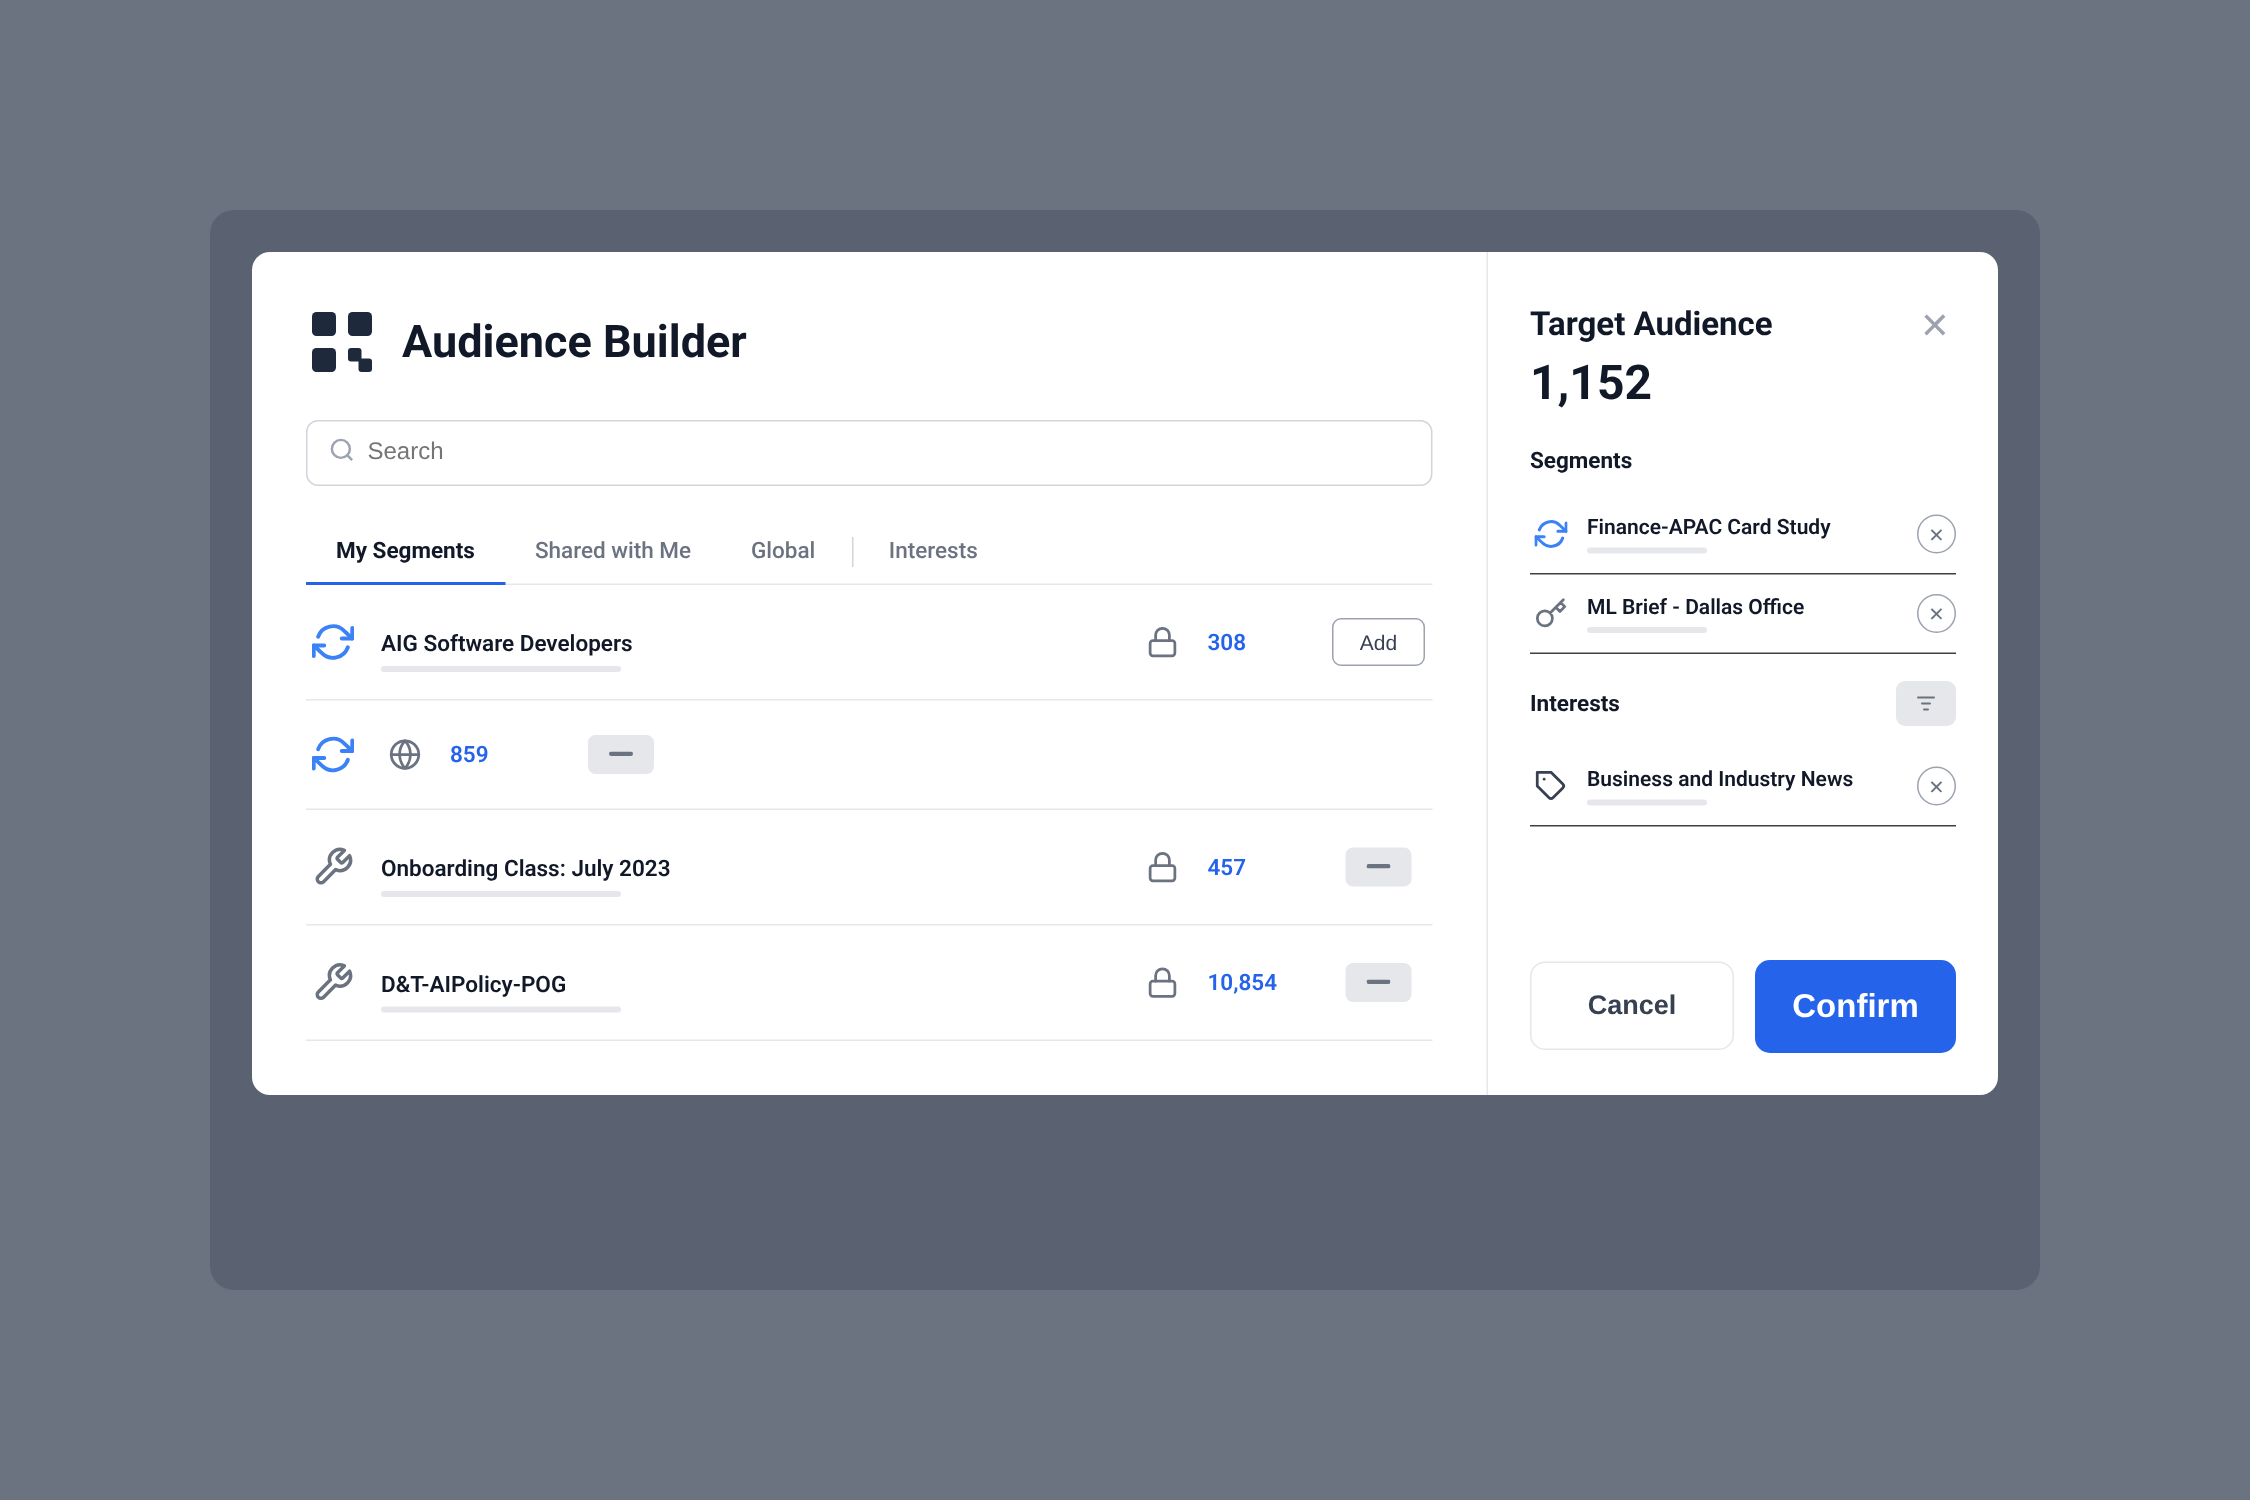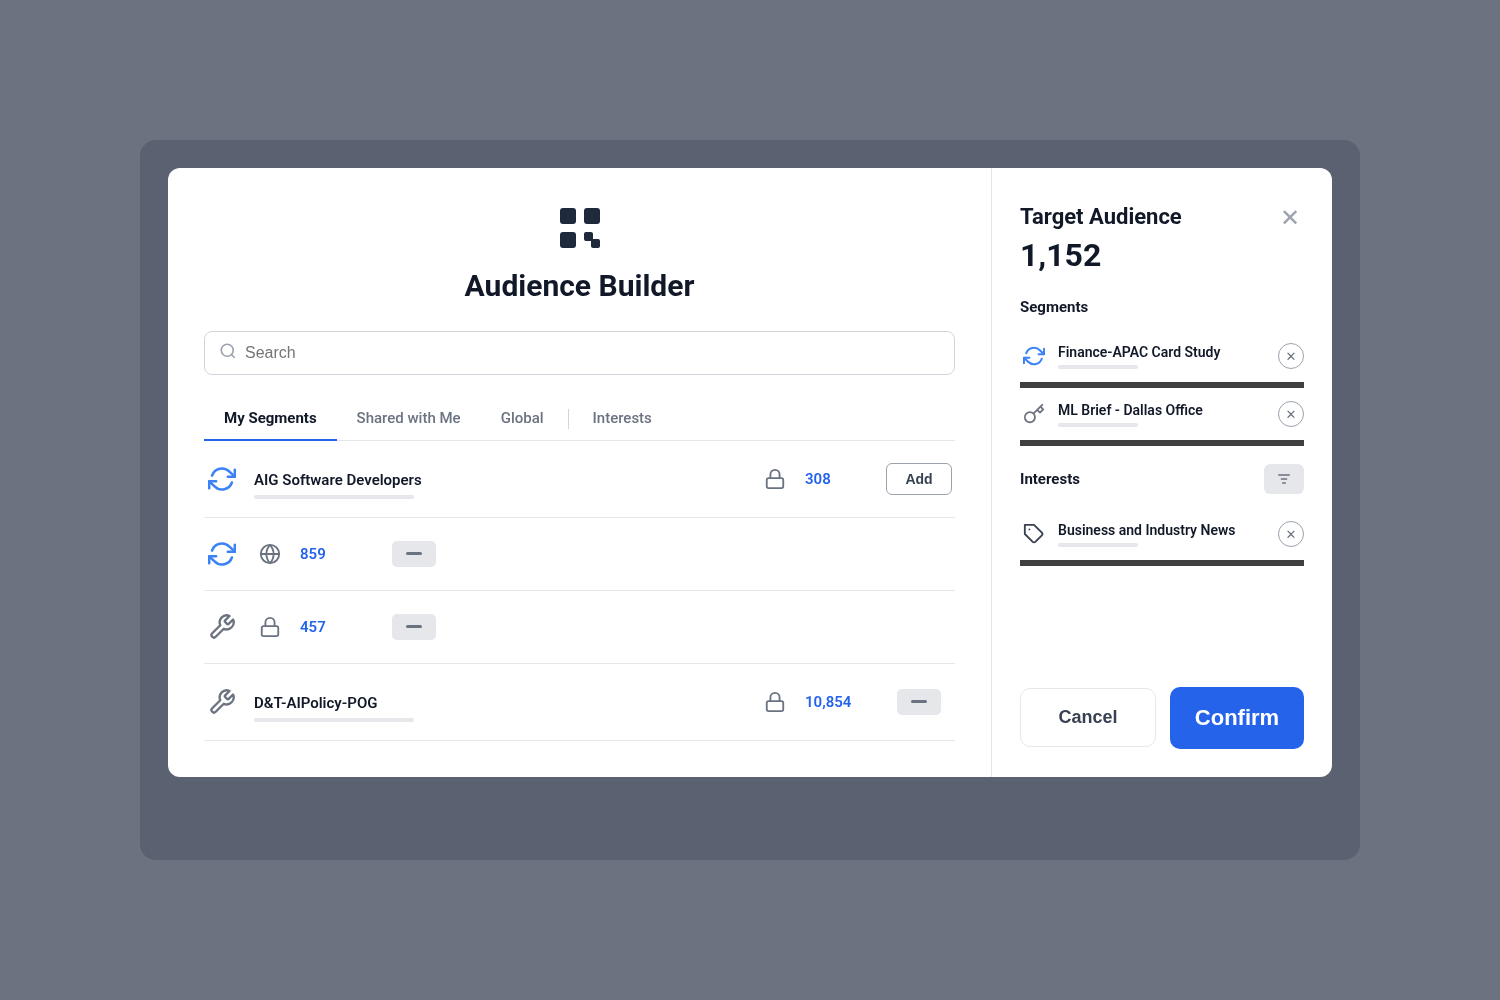--- a/index.html
+++ b/index.html
@@ -30,21 +30,20 @@
     .left-panel {
       flex: 1;
       padding: 36px 36px 36px 36px;
       border-right: 1px solid #e5e7eb;
     }
     .header-row {
       display: flex;
       align-items: center;
       gap: 16px;
       margin-bottom: 28px;
-      flex-direction: column;
     }
     .logo-icon {
       width: 48px;
       height: 48px;
     }
     .title {
       font-size: 30px;
       font-weight: 700;
       color: #111827;
     }
@@ -149,21 +148,21 @@
       display: flex;
       align-items: center;
       justify-content: center;
     }
     .btn-add {
       background: #fff;
       border: 1.5px solid #9ca3af;
       border-radius: 6px;
       padding: 7px 18px;
       font-size: 14px;
-      font-weight: 700;
+      font-weight: 400;
       color: #374151;
       cursor: pointer;
     }
     .btn-dash {
       background: #e5e7eb;
       border: none;
       border-radius: 5px;
       width: 44px;
       height: 26px;
       display: flex;
@@ -209,21 +208,21 @@
       font-size: 15px;
       font-weight: 700;
       color: #111827;
       margin-bottom: 14px;
     }
     .right-item {
       display: flex;
       align-items: center;
       gap: 10px;
       padding: 12px 0;
-      border-bottom: 6px solid #404040;
+      border-bottom: 1px solid #404040;
     }
     .right-item-icon {
       width: 28px;
       height: 28px;
       display: flex;
       align-items: center;
       justify-content: center;
       flex-shrink: 0;
     }
     .right-item-info {
@@ -397,20 +396,24 @@
             </button>
           </div>
         </div>
 
         <div class="segment-row">
           <div class="segment-icon wrench-gray">
             <svg width="28" height="28" viewBox="0 0 24 24" fill="none" stroke="#6b7280" stroke-width="2" stroke-linecap="round" stroke-linejoin="round">
               <path d="M14.7 6.3a1 1 0 0 0 0 1.4l1.6 1.6a1 1 0 0 0 1.4 0l3.77-3.77a6 6 0 0 1-7.94 7.94l-6.91 6.91a2.12 2.12 0 0 1-3-3l6.91-6.91a6 6 0 0 1 7.94-7.94l-3.76 3.76z"></path>
             </svg>
           </div>
+          <div class="segment-info">
+            <div class="segment-name">Onboarding Class: July 2023</div>
+            <div class="segment-bar"></div>
+          </div>
           <div class="access-icon lock-gray">
             <svg width="22" height="22" viewBox="0 0 24 24" fill="none" stroke="#6b7280" stroke-width="2" stroke-linecap="round" stroke-linejoin="round">
               <rect x="3" y="11" width="18" height="11" rx="2" ry="2"></rect>
               <path d="M7 11V7a5 5 0 0 1 10 0v4"></path>
             </svg>
           </div>
           <div class="segment-count">457</div>
           <div class="segment-action">
             <button class="btn-dash">
               <svg width="16" height="3" viewBox="0 0 16 3">

